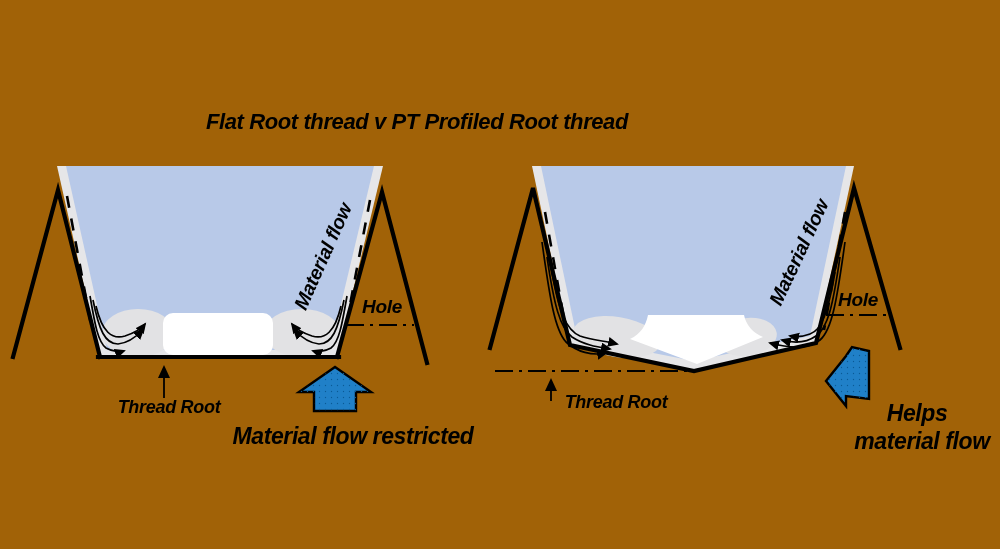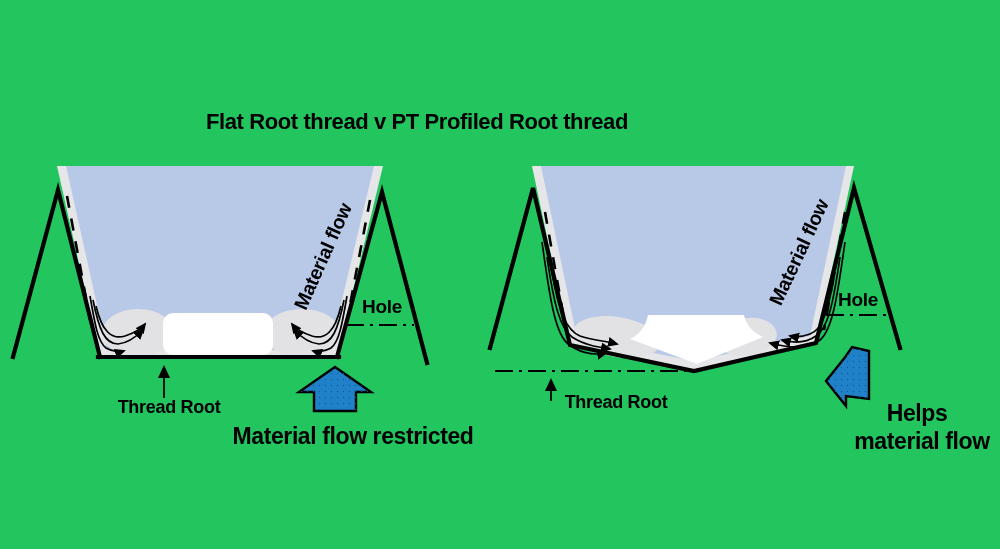--- a/index.html
+++ b/index.html
@@ -1,17 +1,17 @@
 <!DOCTYPE html>
 <html><head>
 <meta charset="utf-8">
 <style>
   html,body{margin:0;padding:0;background:#ffffff;}
-  .canvas{position:relative;width:1000px;height:549px;background:#22c55e;overflow:hidden;
-          font-family:"Liberation Sans","DejaVu Sans",sans-serif;}
+  .canvas{position:relative;width:1000px;height:549px;background:#a16207;overflow:hidden;
+          font-family:"Liberation Sans","DejaVu Sans",sans-serif;font-style:italic;}
   svg{display:block;}
   text{font-family:"Liberation Sans","DejaVu Sans",sans-serif;font-weight:bold;fill:#000;}
   .title-text{font-size:22px;letter-spacing:-0.4px;}
   .caption-text{font-size:23px;letter-spacing:-0.4px;}
   .label-text{font-size:18px;letter-spacing:-0.3px;}
   .hole-text{font-size:19px;letter-spacing:-0.3px;}
   .flow-text{font-size:19.5px;letter-spacing:-0.3px;}
   .profile-line{fill:none;stroke:#000;stroke-width:4.2;stroke-linejoin:miter;stroke-linecap:square;}
   .dashdot{fill:none;stroke:#000;stroke-width:2;stroke-dasharray:18 6 3 6;}
   .flank-dash{fill:none;stroke:#000;stroke-width:2.6;stroke-dasharray:12 11;stroke-linecap:butt;}

